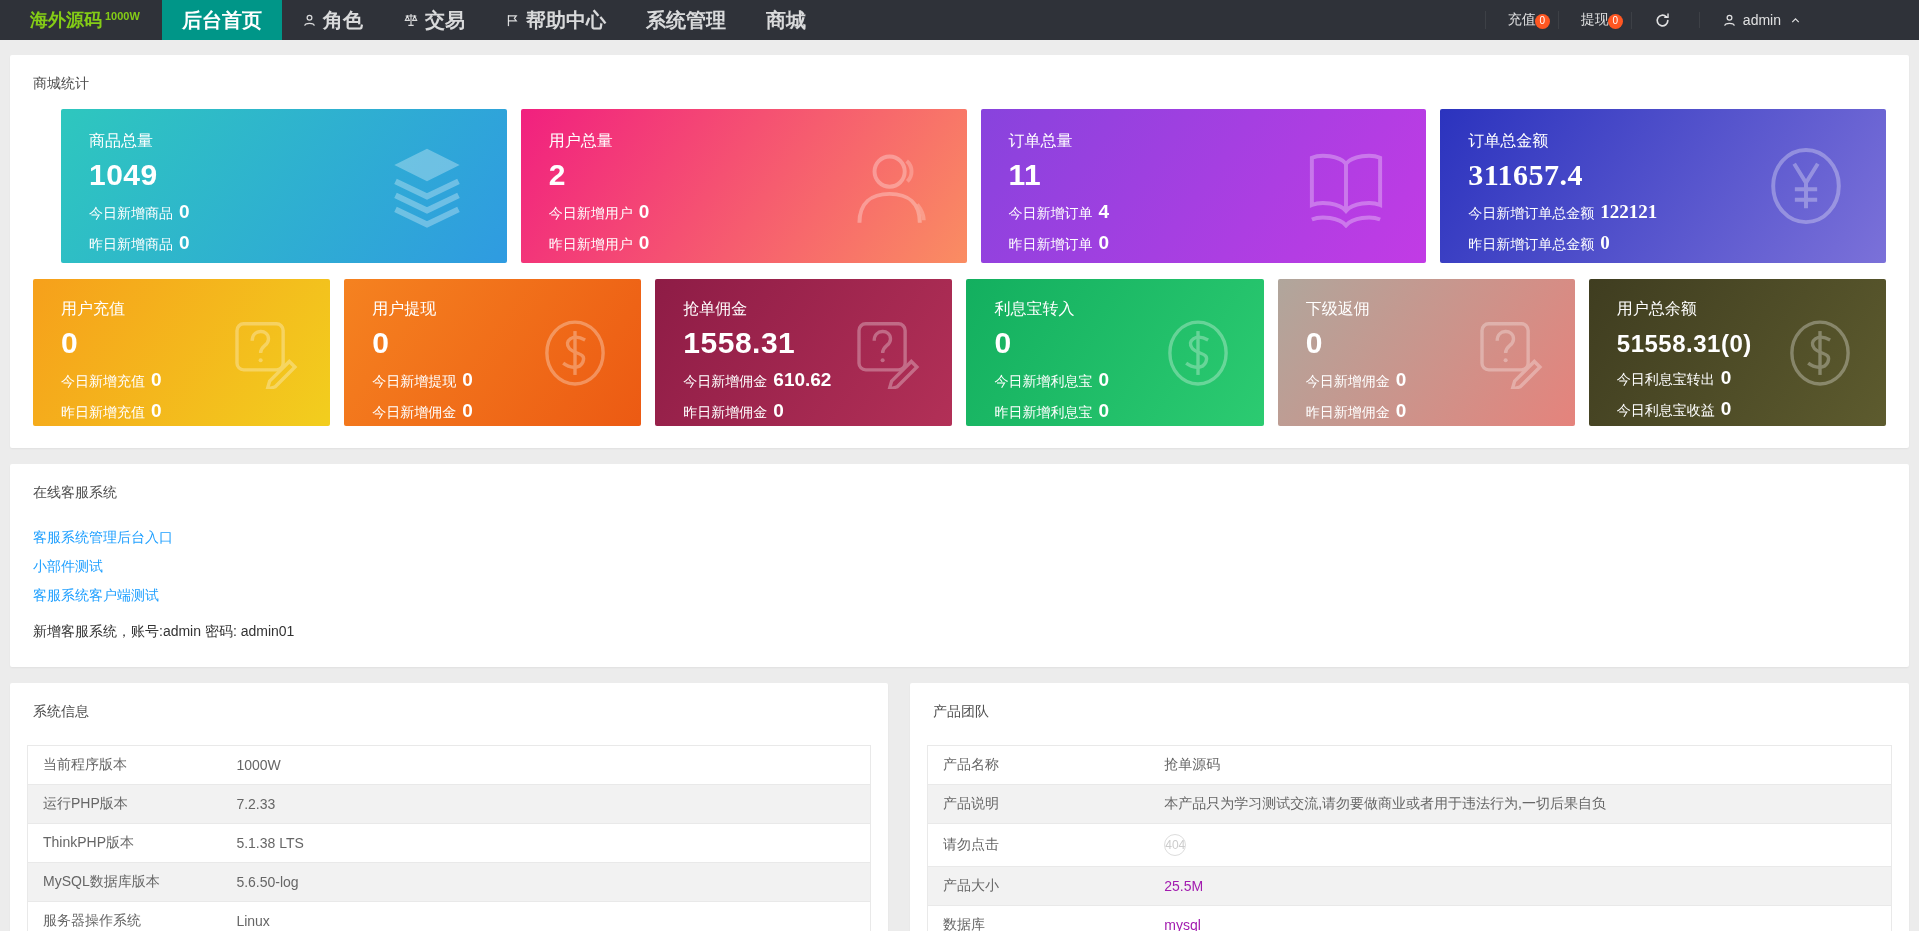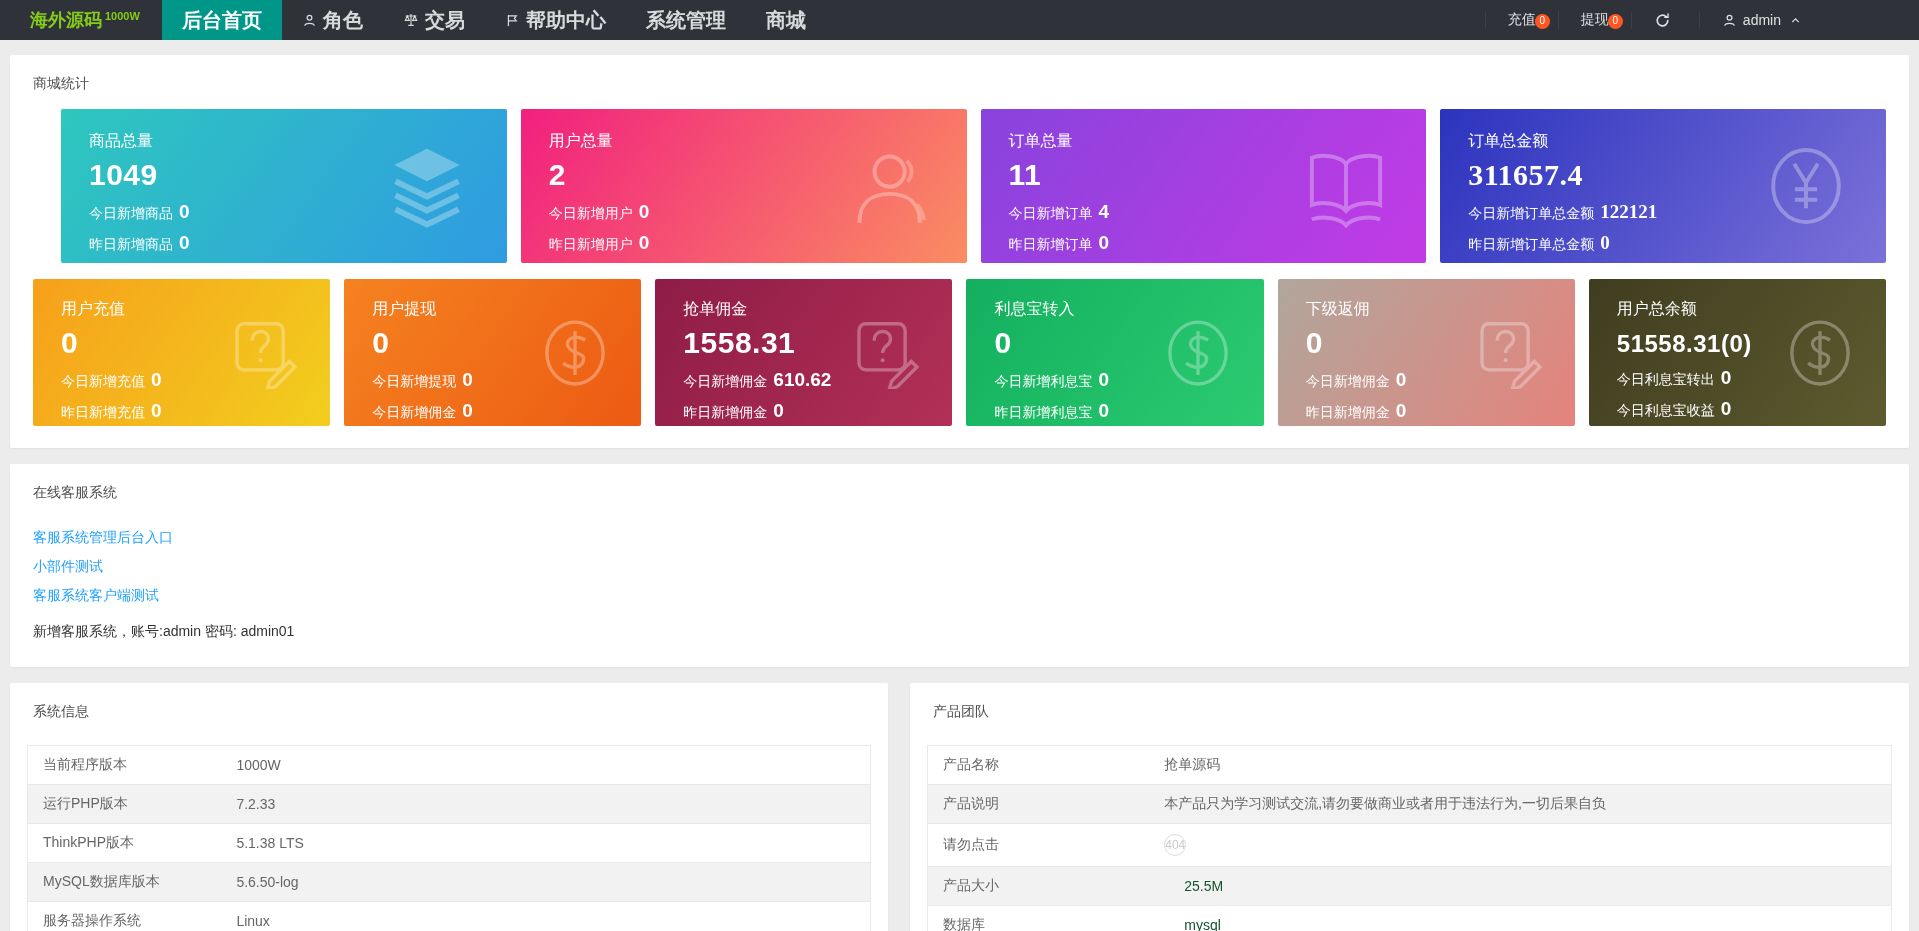--- a/index.html
+++ b/index.html
@@ -75,21 +75,21 @@
   
   .bottom-row { display:flex; gap:22px; }
   .bottom-panel.left { flex:0 0 878px; }
   .bottom-panel.right { flex:1; }
   .table-wrap { padding:14px 17px 20px; }
   table.info-table { width:100%; border-collapse:collapse; font-size:14px; color:#666; }
   table.info-table td { border:1px solid #e9e9e9; border-left:none; border-right:none; padding:10px 15px; }
   table.info-table { border:1px solid #e9e9e9; }
   table.info-table tr:nth-child(even) { background:#f2f2f2; }
   td.t-label { width:23%; }
-  .table-link { color:#14532d; text-decoration:none; cursor:pointer;margin-left:20px; }
+  .table-link { color:#a21caf; text-decoration:none; cursor:pointer; }
   .badge-404 {
     display:inline-flex; align-items:center; justify-content:center;
     width:22px; height:22px; border:1px solid #ddd; border-radius:50%;
     color:#ccc; font-size:12px;
   }
 </style>
 </head>
 <body>
 
 <header class="navbar">

